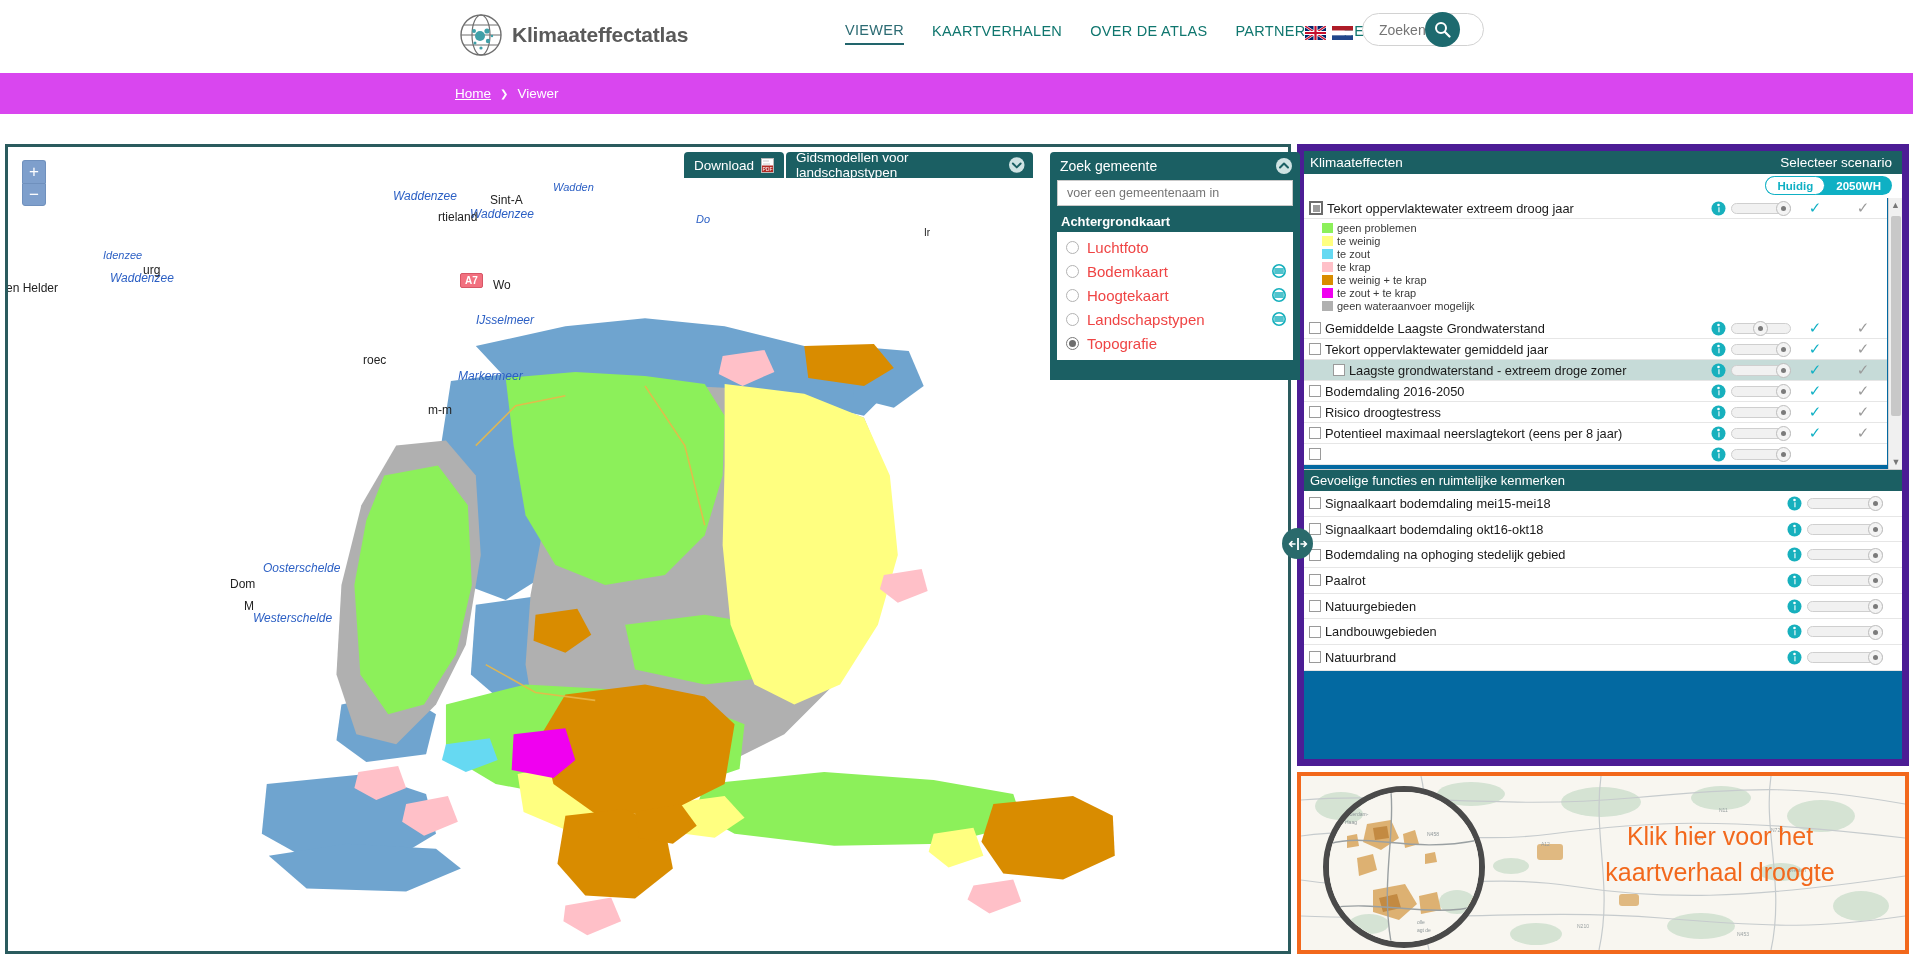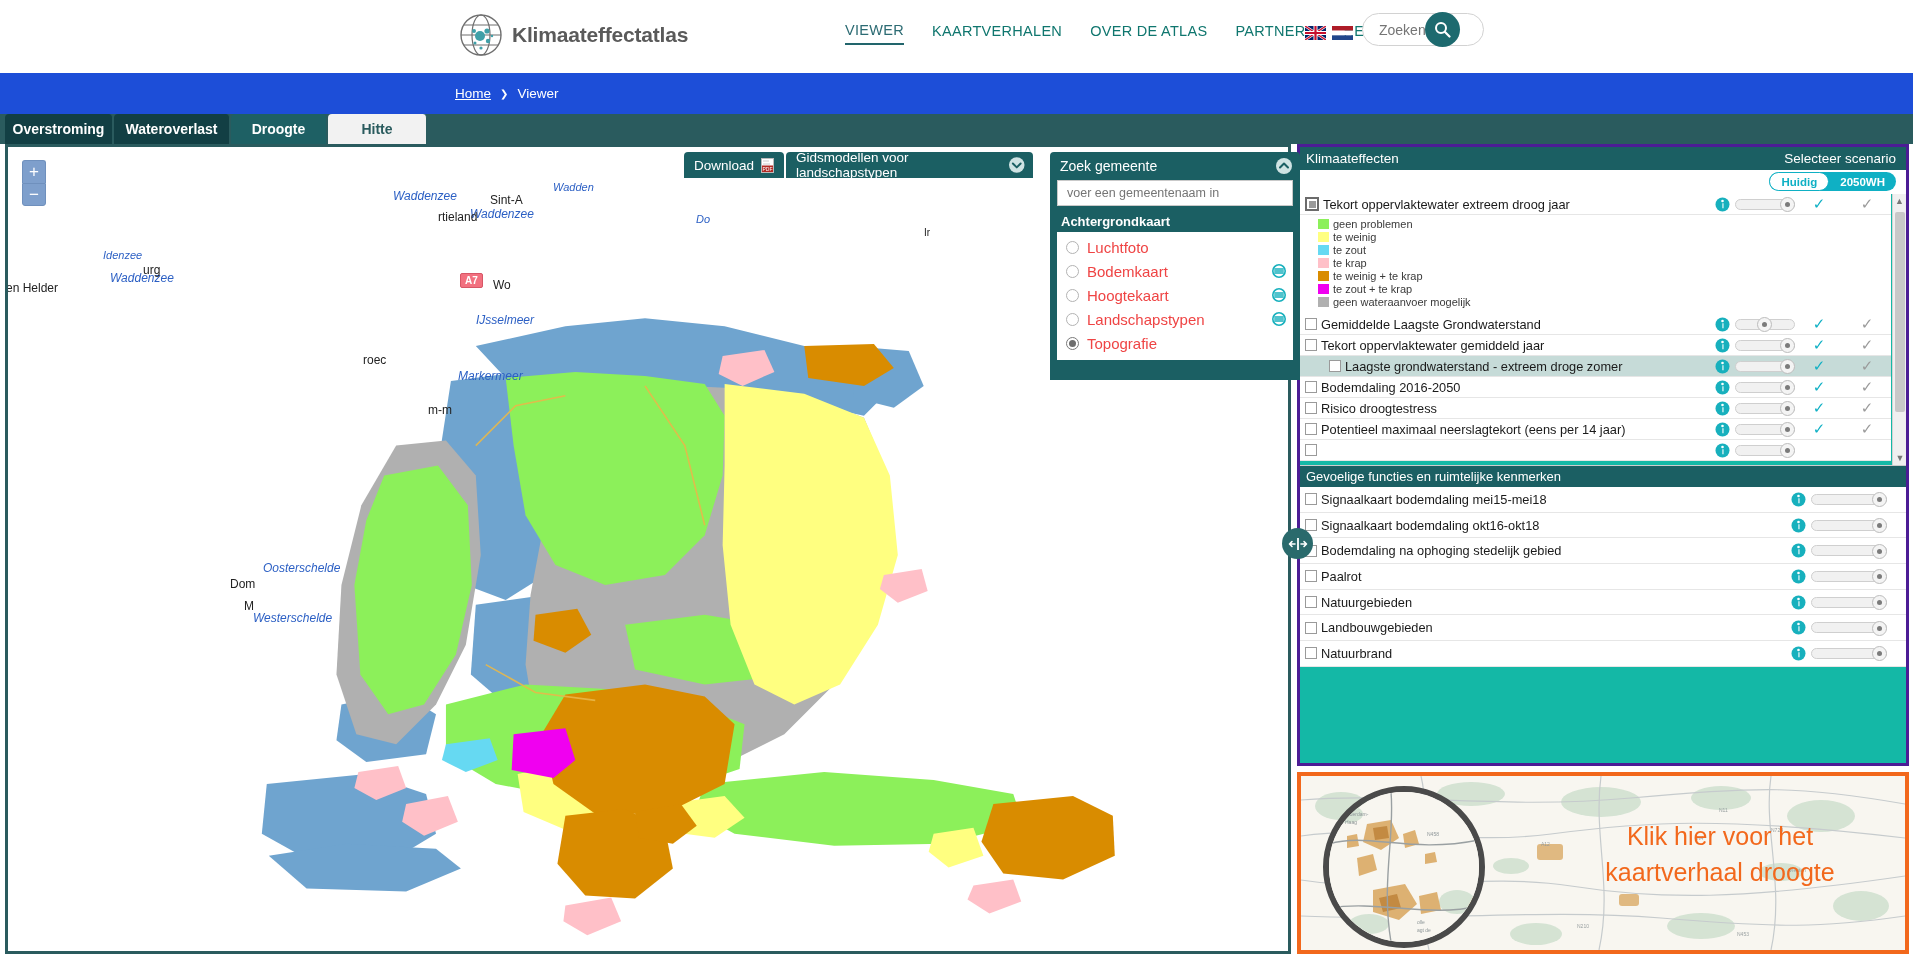--- a/index.html
+++ b/index.html
@@ -40,21 +40,21 @@
   }
   .search-btn {
     position:absolute; left:1425px; top:12px; width:35px; height:35px;
     border-radius:50%; background:#1d6a6f; display:flex; align-items:center; justify-content:center;
     cursor:pointer;
   }
 
   
   .breadcrumb {
     position:absolute; left:0; top:73px; width:1913px; height:41px;
-    background:#1d4ed8; display:flex; align-items:center;
+    background:#d946ef; display:flex; align-items:center;
   }
   .bc-inner { margin-left:455px; display:flex; align-items:center; gap:9px; font-size:13.5px; }
   .bc-home { color:#ffffff; text-decoration:underline; cursor:pointer; }
   .bc-sep { color:#ffffff; font-size:10px; }
   .bc-cur { color:#ffffff; }
 
   
   .tabrow {
     position:absolute; left:0; top:114px; width:1913px; height:30px;
     background:#2a5b5e;
@@ -133,21 +133,21 @@
     display:flex; align-items:center; justify-content:center; flex:0 0 auto;
   }
   .radio.on { border-color:#7a7a7a; }
   .radio.on::after { content:''; width:7px; height:7px; border-radius:50%; background:#6e6e6e; }
   .bg-label { font-size:15px; color:#ef4444; }
   .stack-ico { width:14px; height:14px; }
 
   
   .rightpanel {
     position:absolute; left:1297px; top:144px; width:612px; height:622px;
-    border:3px solid #4c1d95; background:#14b8a6; overflow:hidden;
+    border:7px solid #4c1d95; background:#0369a1; overflow:hidden;
   }
   .rp-head {
     height:23px; background:#1b5f63; color:#fff; font-size:13.5px;
     display:flex; align-items:center; justify-content:space-between; padding:0 10px 0 6px;
   }
   .scen-row { height:24px; position:relative; background:#fff; }
   .scen-toggle {
     position:absolute; right:10px; top:2px; height:19px; display:flex;
     border-radius:10px; overflow:hidden; background:#0fb0c4;
   }
@@ -299,26 +299,20 @@
   </div>
 
   <div class="breadcrumb">
     <div class="bc-inner">
       <span class="bc-home">Home</span>
       <span class="bc-sep">❯</span>
       <span class="bc-cur">Viewer</span>
     </div>
   </div>
 
-  <div class="tabrow">
-    <div class="tab" style="left:5px; width:108px;">Overstroming</div>
-    <div class="tab" style="left:114px; width:116px;">Wateroverlast</div>
-    <div class="tab active" style="left:231px; width:96px;">Droogte</div>
-    <div class="tab sel" style="left:328px; width:99px;">Hitte</div>
-  </div>
 
   <div class="mapwrap">
     <svg class="map-canvas" viewBox="0 0 1286 810" preserveAspectRatio="none">
       <rect width="1286" height="810" fill="#ffffff"></rect>
 
       <g>
         <path d="M470 200 L560 180 L640 172 L720 180 L800 200 L860 215 L880 250 L860 270 L790 255 L720 245 L640 240 L560 238 L500 232 Z" fill="#6fa4cf"></path>
         <path d="M445 235 L500 228 L530 250 L545 300 L548 370 L540 430 L500 455 L460 440 L440 390 L432 320 Z" fill="#6fa4cf"></path>
         <path d="M470 460 L540 450 L560 500 L545 545 L500 560 L465 530 Z" fill="#6fa4cf"></path>
         <path d="M845 200 L905 205 L920 240 L890 262 L850 252 Z" fill="#6fa4cf"></path>
@@ -634,21 +628,21 @@
             <div class="slider">
                 <div class="knob"></div>
               </div>
           </div>
           <div class="check-col cyan">✓</div>
           <div class="check-col gray">✓</div>
         </div>
 
         <div class="eff-row">
           <div class="chk"></div>
-          <span class="eff-label">Potentieel maximaal neerslagtekort (eens per 14 jaar)</span>
+          <span class="eff-label">Potentieel maximaal neerslagtekort (eens per 8 jaar)</span>
           <div class="ctrl-block">
             <svg class="info-ico" viewBox="0 0 15 15">
                 <circle cx="7.5" cy="7.5" r="7" fill="#17b0bd"></circle>
                 <circle cx="7.5" cy="4" r="1.3" fill="#fff"></circle>
                 <path d="M7.4 6.2 h1.1 v5 h-1.1 z" fill="#fff"></path>
               </svg>
             <div class="slider">
                 <div class="knob"></div>
               </div>
           </div>

